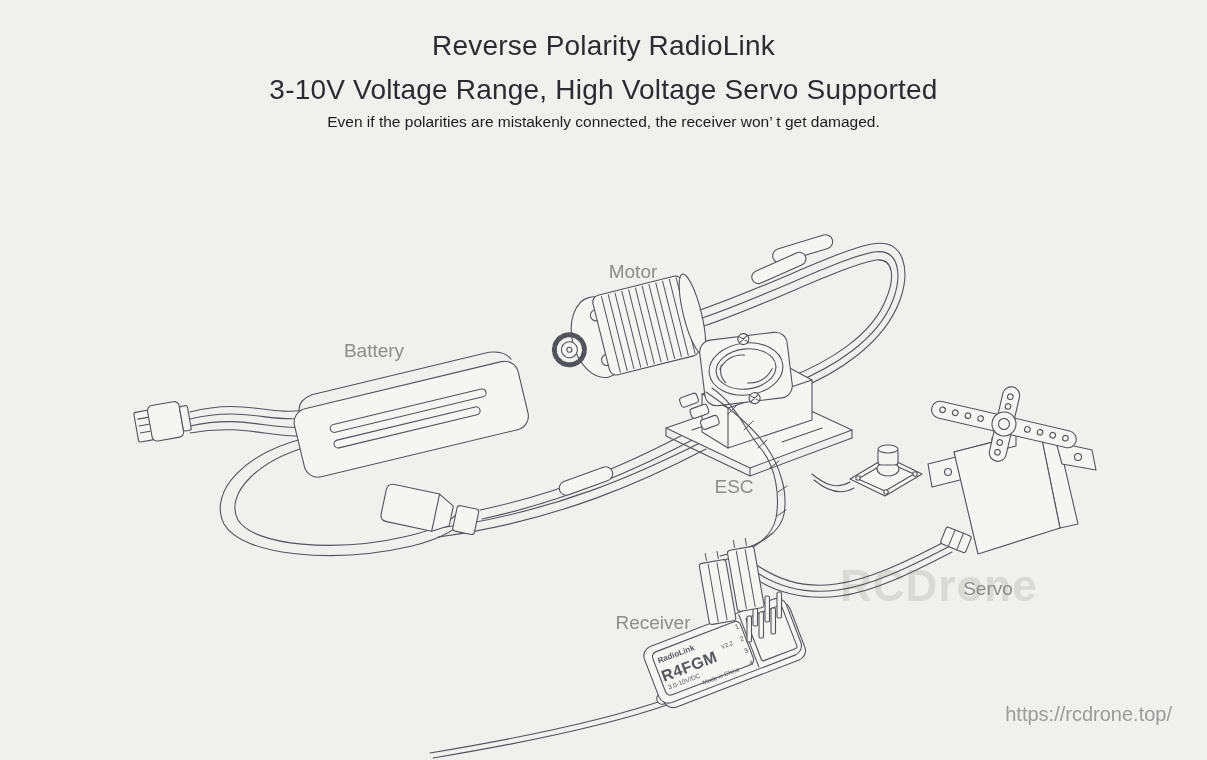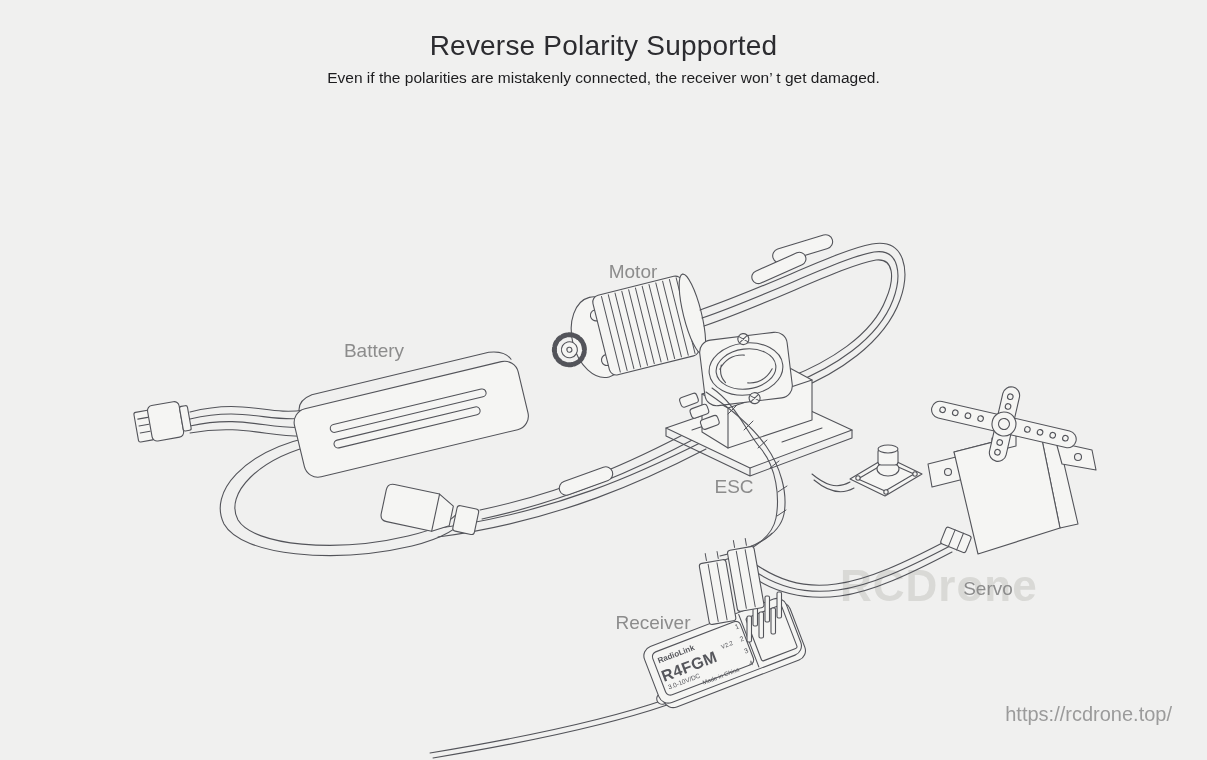--- a/index.html
+++ b/index.html
@@ -31,21 +31,22 @@
   .rx-tiny{font-size:6px;}
   .rx-ch{font-size:7px;text-anchor:middle;}
   .gear{fill:none;stroke-width:5;stroke-dasharray:3.5 2.6;}
 </style>
 </head>
 <body>
 
 <div class="page">
 
   <header>
-    <h1>Reverse Polarity Supported</h1>
+    <h1>Reverse Polarity RadioLink</h1>
+    <h1>3-10V Voltage Range, High Voltage Servo Supported</h1>
     <p>Even if the polarities are mistakenly connected, the receiver won’ t get damaged.</p>
   </header>
 
   <svg width="1207" height="760" viewBox="0 0 1207 760">
 
     <text class="wm" x="840" y="601">RCDrone</text>
 
     <g class="art">
 
       <g class="wire">

